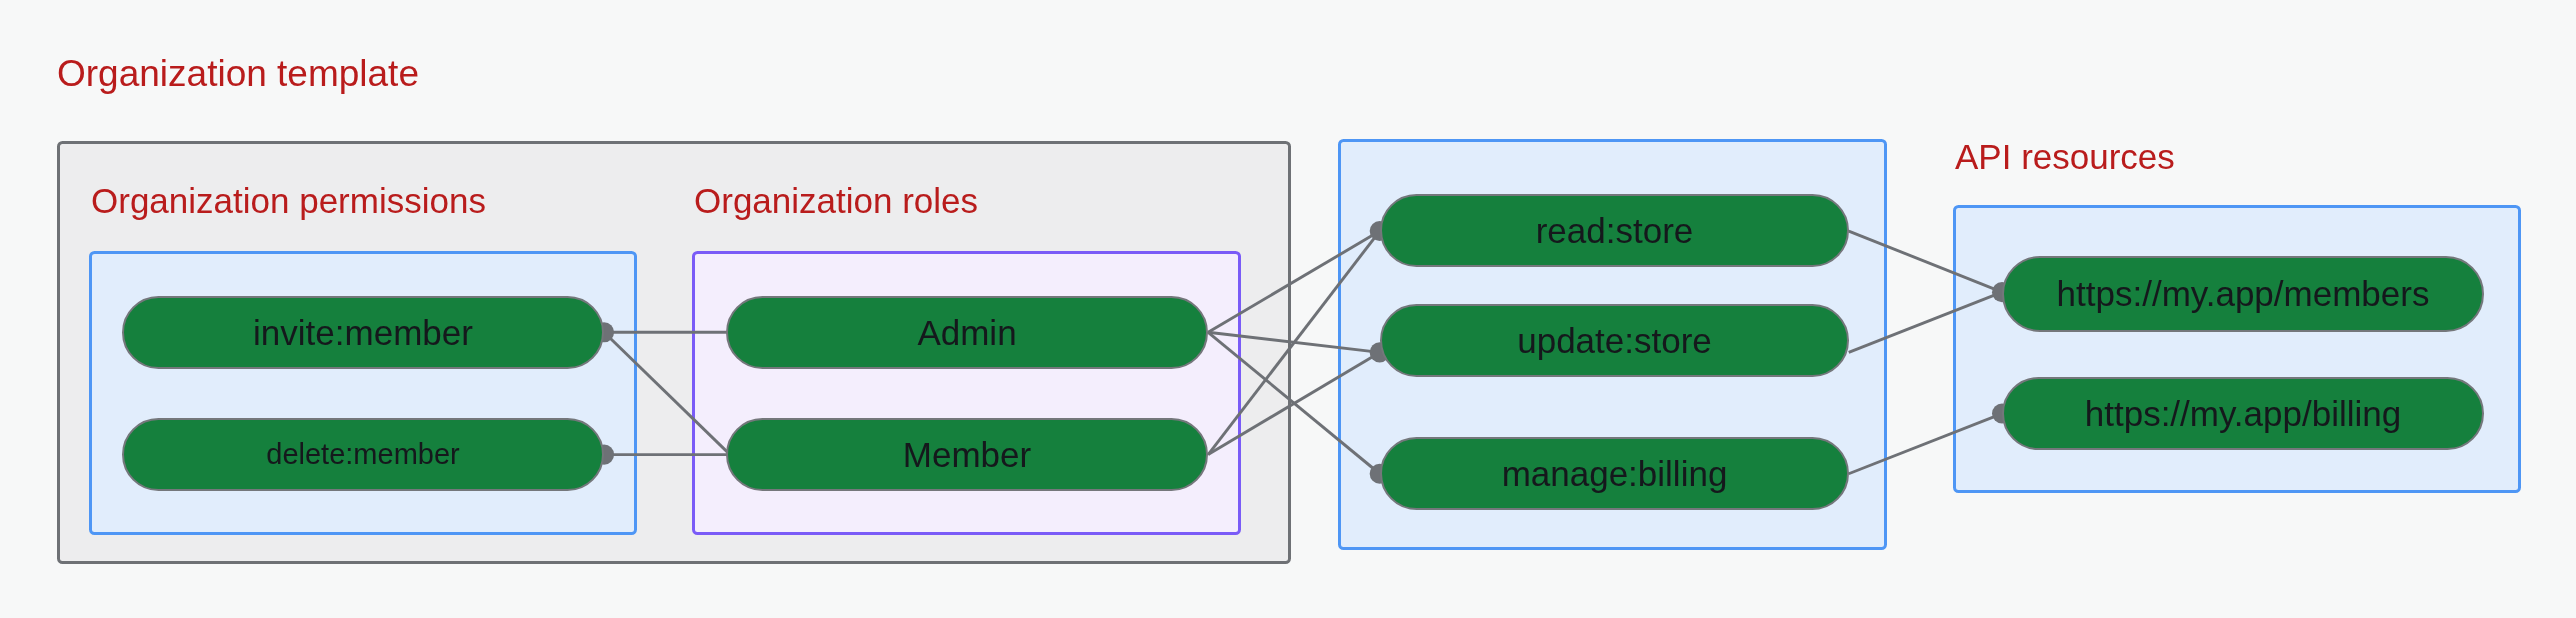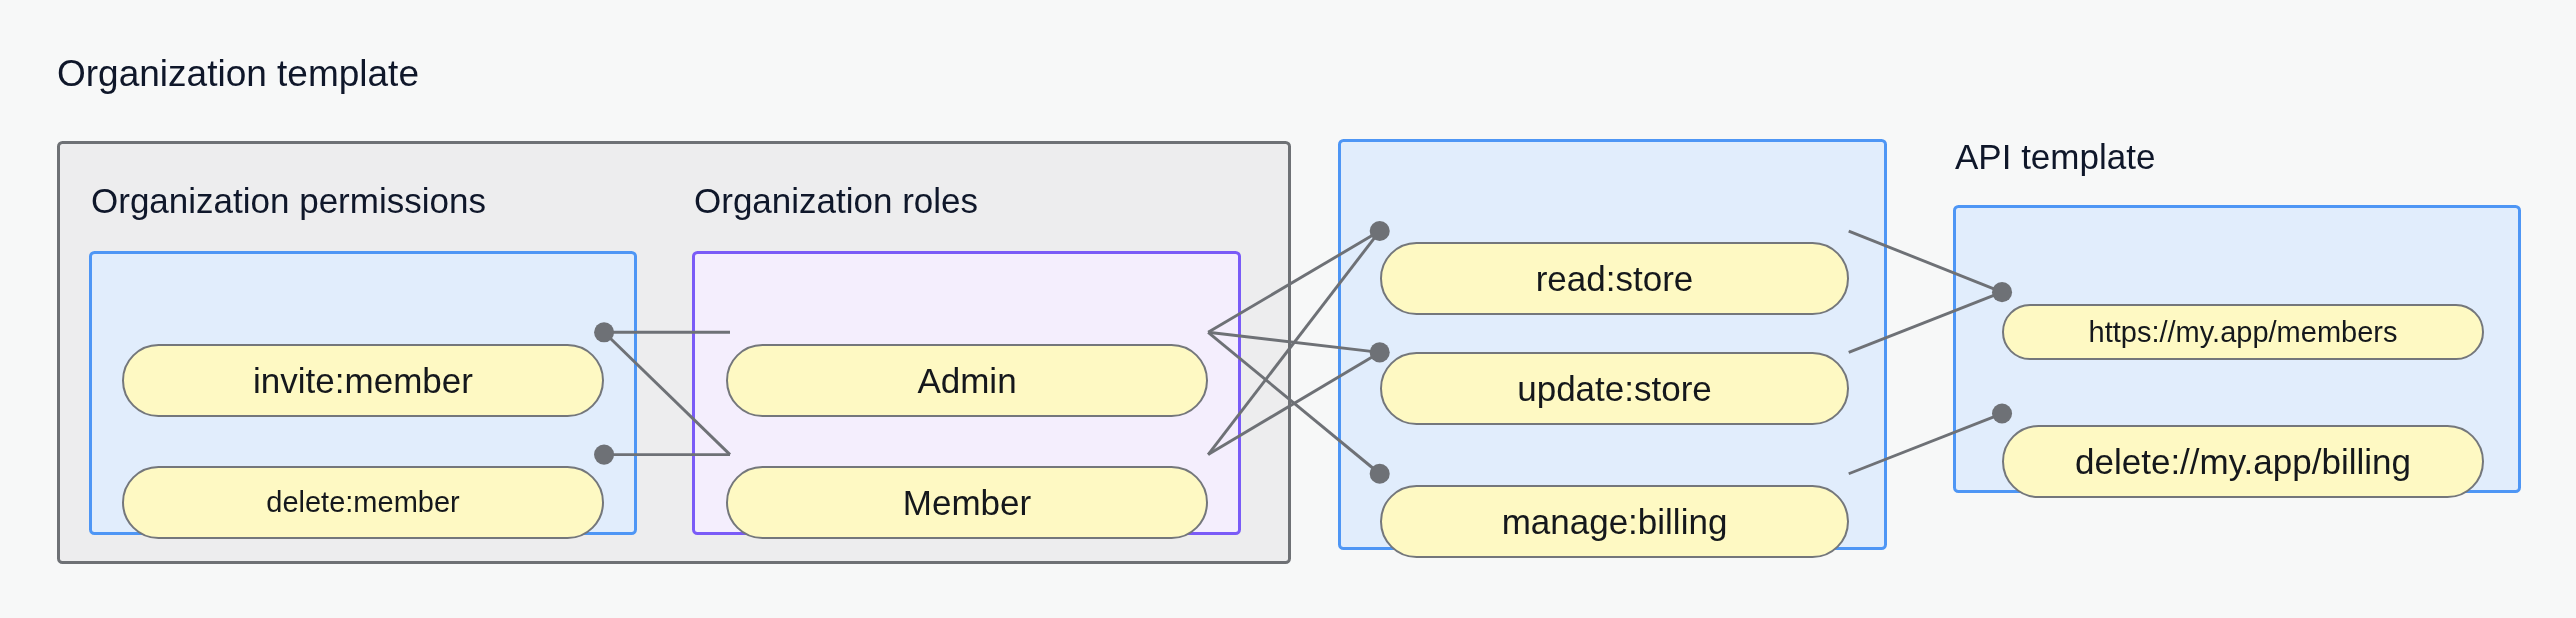--- a/index.html
+++ b/index.html
@@ -13,21 +13,21 @@
     font-family: "Liberation Sans", sans-serif;
     overflow: hidden;
   }
   #canvas {
     position: relative;
     width: 2576px;
     height: 619px;
   }
   .group-label {
     position: absolute;
-    color: #0f172a;
+    color: #b91c1c;
     white-space: nowrap;
     line-height: 1;
   }
   .box {
     position: absolute;
     box-sizing: border-box;
     border-radius: 5.5px;
   }
   .box-outer-gray {
     background: #ededee;
@@ -38,29 +38,28 @@
     border: 3.7px solid #4e96f5;
   }
   .box-purple {
     background: #f4eefd;
     border: 3.7px solid #7a5bf7;
   }
   
   .pill {
     position: absolute;
     box-sizing: border-box;
-    background: #fef9c3;
+    background: #15803d;
     border: 2.7px solid #74777b;
     border-radius: 912px;
     display: flex;
     align-items: center;
     justify-content: center;
     color: #15181c;
     white-space: nowrap;
-    margin-top: 48px;
   }
   
   #edges {
     position: absolute;
     left: 0;
     top: 0;
     width: 2576px;
     height: 619px;
     pointer-events: none;
   }
@@ -86,21 +85,21 @@
 
   <div class="box box-blue" style="left:89px; top:251px; width:548px; height:284px;"></div>
 
   <div class="group-label" style="left:694px; top:183px; font-size:35px;">Organization roles</div>
 
   <div class="box box-purple" style="left:692px; top:251px; width:549px; height:284px;"></div>
 
 
   <div class="box box-blue" style="left:1338px; top:139px; width:549px; height:411px;"></div>
 
-  <div class="group-label" style="left:1955px; top:139px; font-size:35px;">API template</div>
+  <div class="group-label" style="left:1955px; top:139px; font-size:35px;">API resources</div>
 
   <div class="box box-blue" style="left:1953px; top:205px; width:568px; height:288px;"></div>
 
   <svg id="edges" viewBox="0 0 2823 678" xmlns="http://www.w3.org/2000/svg">
 
     <line class="edge-line" x1="662" y1="364" x2="800" y2="364"></line>
 
     <line class="edge-line" x1="662" y1="364" x2="800" y2="498"></line>
 
     <line class="edge-line" x1="662" y1="498" x2="800" y2="498"></line>
@@ -134,18 +133,18 @@
   <div class="pill" style="left:726px; top:418px; width:482px; height:73px; font-size:35px;">Member</div>
 
   <div class="pill" style="left:726px; top:296px; width:482px; height:73px; font-size:35px;">Admin</div>
 
   <div class="pill" style="left:1380px; top:194px; width:469px; height:73px; font-size:35px;">read:store</div>
 
   <div class="pill" style="left:1380px; top:304px; width:469px; height:73px; font-size:35px;">update:store</div>
 
   <div class="pill" style="left:1380px; top:437px; width:469px; height:73px; font-size:35px;">manage:billing</div>
 
-  <div class="pill" style="left:2002px; top:256px; width:482px; height:56px; font-size:29px;">https://my.app/members</div>
+  <div class="pill" style="left:2002px; top:256px; width:482px; height:76px; font-size:35px;">https://my.app/members</div>
 
-  <div class="pill" style="left:2002px; top:377px; width:482px; height:73px; font-size:35px;">delete://my.app/billing</div>
+  <div class="pill" style="left:2002px; top:377px; width:482px; height:73px; font-size:35px;">https://my.app/billing</div>
 
 </div>
 
 
 </body></html>

